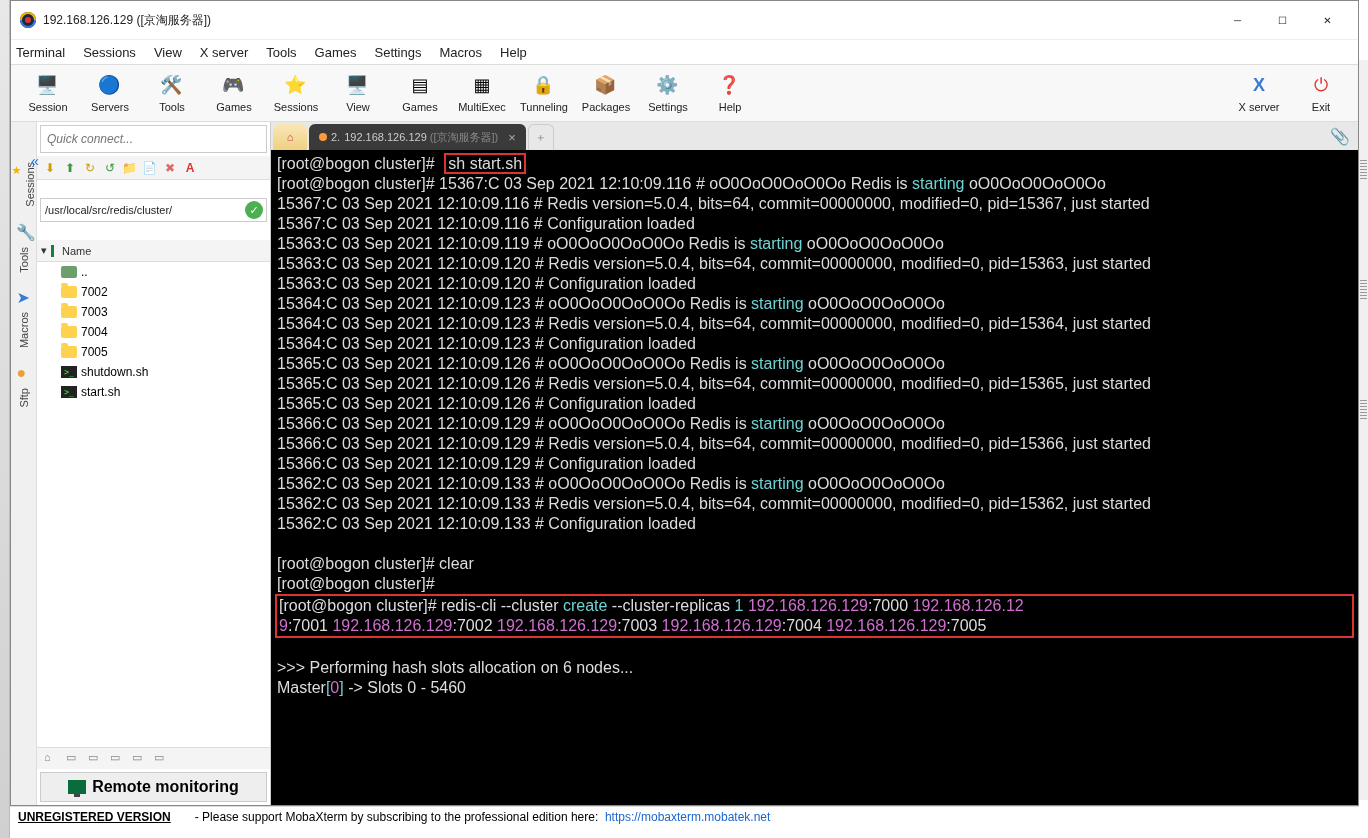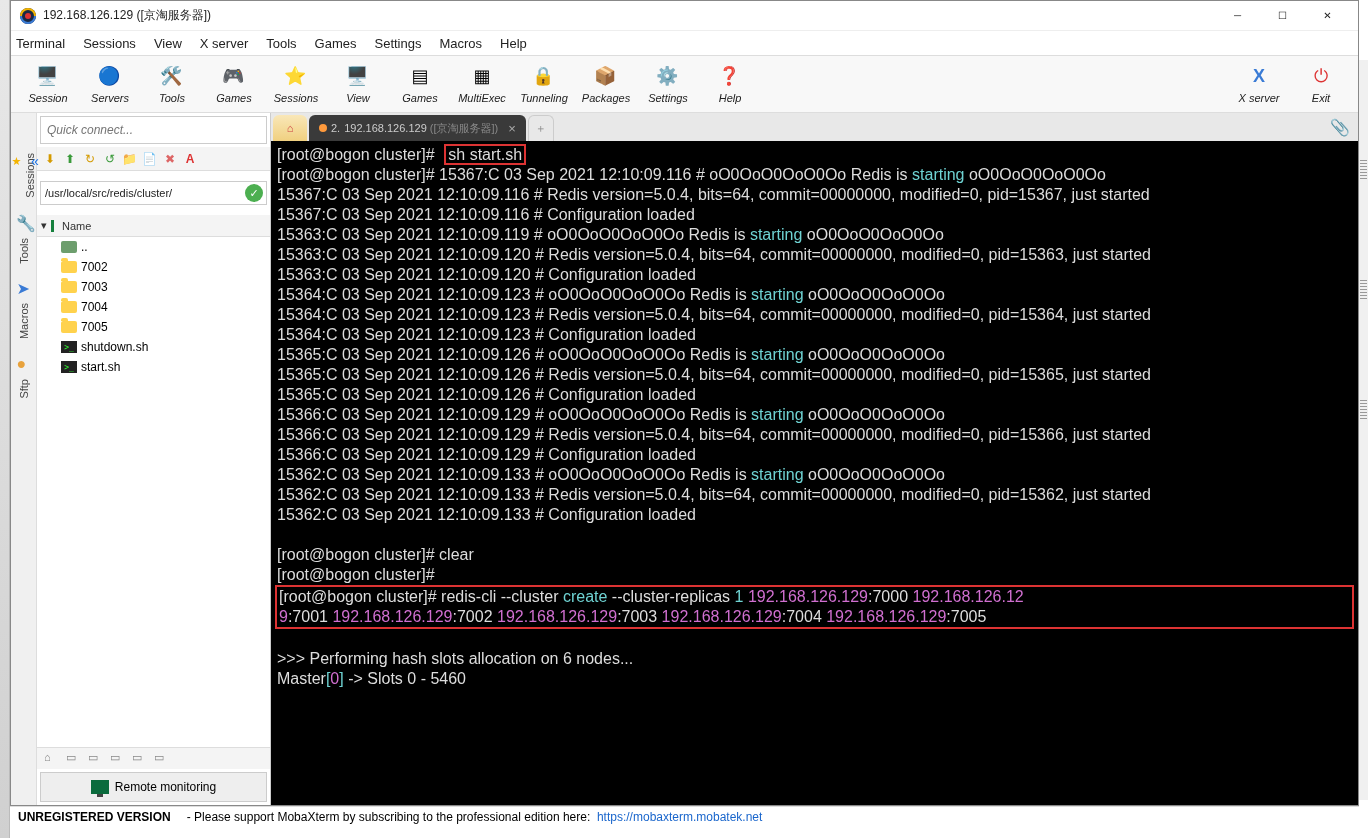--- a/index.html
+++ b/index.html
@@ -2,69 +2,69 @@
 <html><head>
 <meta charset="utf-8">
 <style>
 * { margin: 0; padding: 0; box-sizing: border-box; font-family: "Segoe UI", Tahoma, sans-serif; }
 body { width: 1368px; height: 838px; background: #fff; overflow: hidden; position: relative; }
 
 .left-edge { position: absolute; left: 0; top: 0; width: 10px; height: 838px; background: linear-gradient(#e8e8e8,#d0d0d0); border-right: 1px solid #bbb; }
 
 .window { position: absolute; left: 10px; top: 0; width: 1349px; height: 806px; background: #fff; border: 1px solid #888; display: flex; flex-direction: column; }
 
-.titlebar { height: 30px; display: flex; align-items: center; padding: 0 8px; background: #fff; border-bottom: 1px solid #eee; }
+.titlebar { height: 39px; display: flex; align-items: center; padding: 0 8px; background: #fff; border-bottom: 1px solid #eee; }
 .titlebar .app-icon { width: 18px; height: 18px; margin-right: 6px; }
 .titlebar .title-text { flex: 1; font-size: 12px; color: #222; }
 .win-controls { display: flex; }
 .win-btn { width: 45px; height: 28px; display: flex; align-items: center; justify-content: center; font-size: 10px; color: #222; cursor: pointer; }
 
 .menubar { height: 24px; display: flex; align-items: center; padding: 0 5px; background: #fff; font-size: 13px; color: #222; }
 .menubar span { margin-right: 18px; cursor: pointer; }
 
 .toolbar { height: 58px; display: flex; align-items: center; padding: 0 6px; background: #f8f8f8; border-top: 1px solid #ddd; border-bottom: 1px solid #ddd; }
 .tool-item { display: flex; flex-direction: column; align-items: center; width: 62px; cursor: pointer; }
 .tool-item .ico { width: 24px; height: 24px; display: flex; align-items: center; justify-content: center; font-size: 18px; }
-.tool-item .lbl { font-size: 11px; color: #222; margin-top: 4px; font-style: italic; }
+.tool-item .lbl { font-size: 11px; color: #222; margin-top: 4px; }
 .toolbar .spacer { flex: 1; }
 
 .main { flex: 1; display: flex; min-height: 0; }
 
 .sidebar { width: 260px; display: flex; background: #f8f8f8; border-right: 1px solid #ccc; }
 .sidebar-tabs { width: 26px; background: #f0f0f0; display: flex; flex-direction: column; align-items: center; padding-top: 30px; border-right: 1px solid #ddd; }
 .side-tab { writing-mode: vertical-rl; transform: rotate(180deg); font-size: 11px; color: #444; padding: 10px 2px; cursor: pointer; }
 .side-tab.star::before { content:"★"; color:#f4b400; display:block; transform:rotate(180deg); margin-bottom:2px;}
 .side-tab-ico { width:14px; height:14px; margin-top:6px;}
 
 .sidebar-body { flex: 1; display: flex; flex-direction: column; background: #fff; }
 .quick-connect { height: 28px; border: 1px solid #ccc; margin: 3px; padding: 2px 6px; font-size: 12px; color: #888; font-style: italic; }
 .sftp-toolbar { height: 24px; display: flex; align-items: center; background: #f4f4f4; padding: 0 3px; border-bottom: 1px solid #ddd; }
 .sftp-toolbar .sico { width: 16px; height: 16px; margin: 0 2px; display:inline-flex; align-items:center; justify-content:center; font-size:12px;}
-.path-row { height: 24px; display: flex; align-items: center; background: #fff; border: 1px solid #ccc; margin: 10px 3px; gap: 40px; }
+.path-row { height: 24px; display: flex; align-items: center; background: #fff; border: 1px solid #ccc; margin: 18px 3px; gap: 40px; }
 .path-row .path { flex: 1; font-size: 11px; padding: 0 4px; color: #222; }
 .path-row .ok { width: 18px; height: 18px; border-radius: 50%; background: #4caf50; color: #fff; font-size: 11px; display: flex; align-items: center; justify-content: center; margin-right: 3px;}
 
 .file-header { height: 22px; display: flex; align-items: center; background: #f4f4f4; border-bottom: 1px solid #ddd; }
 .file-header .col { flex: 1; font-size: 11px; padding: 0 8px; color: #333; border-left: 3px solid #15803d; }
 .file-header .col:first-child { border-left:none; padding-left: 36px;}
 .file-tree { flex: 1; overflow: auto; font-size: 12px; }
 .ft-row { display: flex; align-items: center; height: 20px; padding-left: 10px; cursor: pointer; }
 .ft-ico { width: 16px; height: 14px; margin: 0 4px 0 14px; display:inline-flex; align-items:center; justify-content:center;}
 .ft-row.parent .ft-ico { margin-left: 14px; }
 .folder-ico { background: #ffd24d; border-radius: 2px; width:16px; height:12px; position:relative;}
 .folder-ico::before{content:"";position:absolute;top:-3px;left:0;width:7px;height:3px;background:#ffd24d;border-radius:2px 2px 0 0;}
 .sh-ico { width:16px;height:12px;background:#222;color:#3f3;font-size:8px;display:flex;align-items:center;justify-content:center;font-family:monospace;}
 .up-ico{width:16px;height:12px;background:#6d9e6d;border-radius:2px;}
 
 .sftp-bottom-toolbar { height: 22px; display:flex; align-items:center; padding:0 4px; background:#f4f4f4; border-top:1px solid #ddd;}
 .sftp-bottom-toolbar .sico{width:16px;height:16px;margin:0 3px;font-size:11px;color:#888;}
 .remote-mon { height:30px; display:flex; align-items:center; justify-content:center; background:#eee; border:1px solid #ccc; margin:3px; cursor:pointer;}
 .remote-mon .ico{width:18px;height:14px;background:#0a6b3d;margin-right:6px;position:relative;}
 .remote-mon .ico::after{content:"";position:absolute;bottom:-3px;left:6px;width:6px;height:3px;background:#444;}
-.remote-mon .txt{font-size:12px;}
+.remote-mon .txt{font-size:16px;font-weight:bold;}
 .follow-row { height:26px; display:flex; align-items:center; padding:0 8px;}
 .follow-row input{margin-right:6px;}
 .follow-row label{font-size:12px;}
 
 .collapse-btn{position:absolute; left:14px; top:150px; width:20px;height:20px;color:#1a73e8;font-size:14px;cursor:pointer;display:flex;align-items:center;justify-content:center;}
 
 .term-area { flex: 1; display: flex; flex-direction: column; background: #000; min-width: 0; }
 .tab-row { height: 28px; background: #e8e8e8; display: flex; align-items: flex-end; padding-left: 2px; }
 .tab { height: 26px; display: flex; align-items: center; padding: 0 10px; font-size: 11px; border-radius: 6px 6px 0 0; margin-right: 2px; cursor: pointer; }
 .tab.home { background: linear-gradient(#f9e7b8,#f0d080); width: 34px; justify-content:center;}
@@ -76,21 +76,21 @@
 .tab.new { background: #e8e8e8; border:1px solid #ccc; border-bottom:none; width:26px; justify-content:center; color:#888;}
 .pin-icon { margin-left:auto; margin-right:8px; color:#3a7bd5; font-size:16px; align-self:center;}
 
 .terminal { flex: 1; background: #000; color: #ddd; font-family: "DejaVu Sans Mono","Consolas",monospace; font-size: 16px; line-height: 20px; padding: 4px 6px; overflow: hidden; white-space: pre; position: relative; }
 .terminal .cy { color: #6fd3d3; }
 .terminal .mag { color: #d06fd0; }
 .terminal .redbox { border: 2px solid #d33; padding: 0 2px;}
 .terminal .redbox2 { border: 2px solid #d33; display:block; padding: 0 2px; margin: 0 -2px;}
 
 .statusbar { position: absolute; left: 10px; bottom: 12px; width: 1349px; height: 20px; background: #fff; display:flex; align-items:center; font-size:12px; padding:0 8px; border-top:1px solid #ddd;}
-.statusbar .unreg { font-weight:bold; margin-right:16px;}
+.statusbar .unreg { font-weight:bold; margin-right:24px;text-decoration:underline;}
 .statusbar .link { color:#1a66cc; }
 
 
 .app-icon svg { width:18px; height:18px;}
 .right-edge { position:absolute; right:0; top:60px; width:9px; height:740px; background:#f0f0f0;}
 .right-edge .grip{width:7px;height:20px;margin:100px auto;background:repeating-linear-gradient(#999,#999 1px,transparent 1px,transparent 3px);}
 </style>
 </head>
 <body>
 

